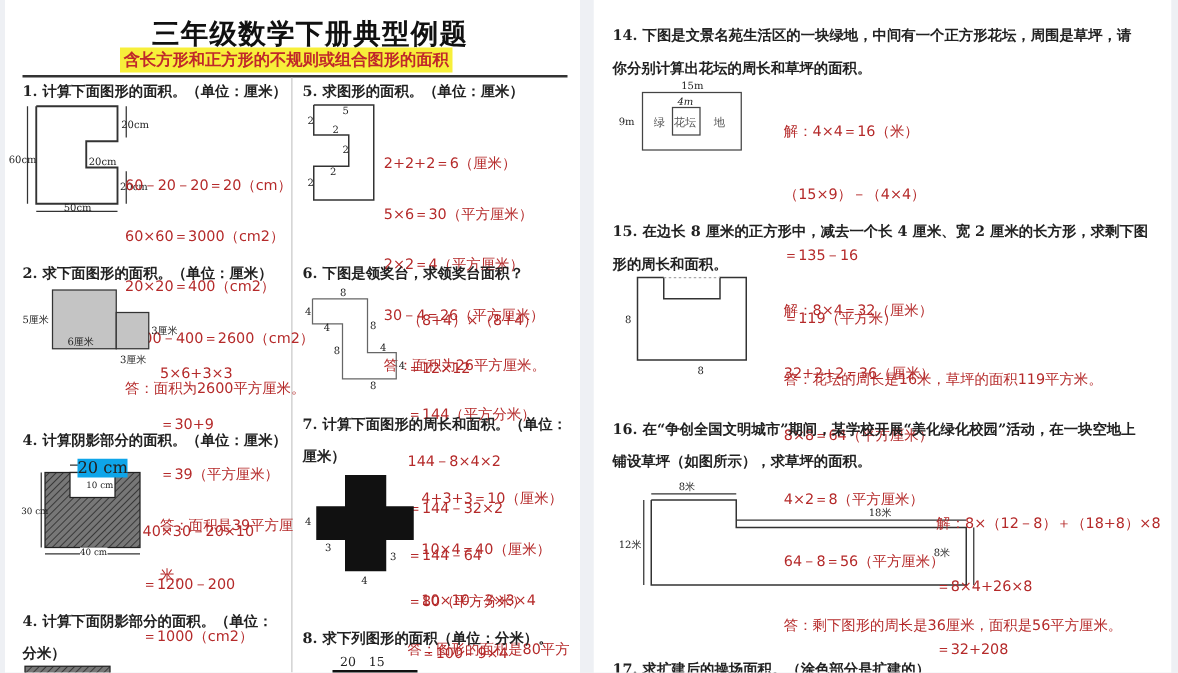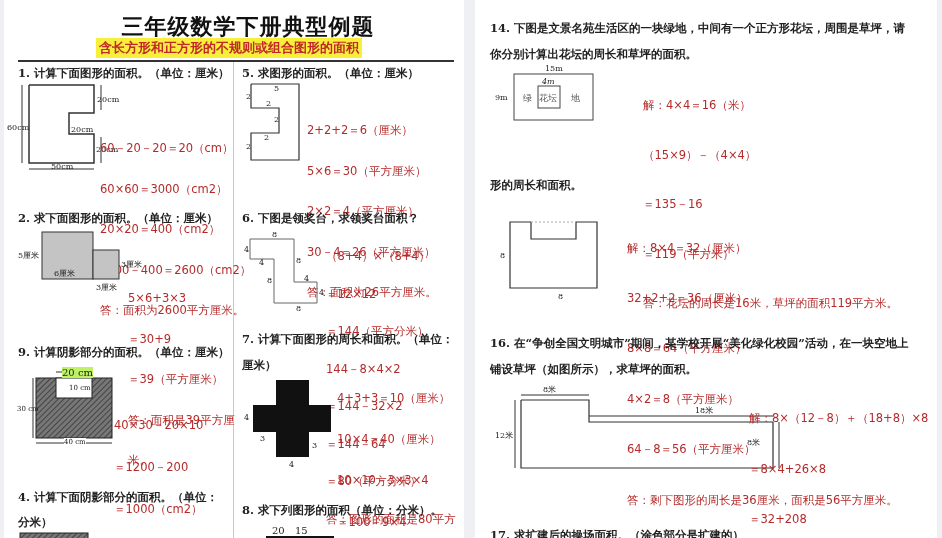--- a/index.html
+++ b/index.html
@@ -101,35 +101,35 @@
     <div>＝12×12</div>
     <div>＝144（平方分米）</div>
     <div>144－8×4×2</div>
     <div>＝144－32×2</div>
     <div>＝144－64</div>
     <div>＝80（平方分米）</div>
     <div>答：图形的面积是80平方</div>
     
   </div>
 
-  <div class="abs q" style="left:14px;top:345px;">9. 计算阴影部分的面积。（单位：厘米）</div>
+  <div class="abs q" style="left:14px;top:345px;">4. 计算阴影部分的面积。（单位：厘米）</div>
   <svg style="left:0;top:0;" width="460" height="538">
     <defs>
       <pattern id="hatch" width="4" height="4" patternUnits="userSpaceOnUse" patternTransform="rotate(45)">
         <rect width="4" height="4" fill="#777"></rect>
         <line x1="0" y1="0" x2="0" y2="4" stroke="#333" stroke-width="1.5"></line>
       </pattern>
     </defs>
     <rect x="32" y="378" width="76" height="60" fill="url(#hatch)" stroke="#222"></rect>
     <rect x="52" y="378" width="36" height="20" fill="#fff" stroke="#222"></rect>
     <line x1="29" y1="378" x2="29" y2="438" stroke="#333"></line>
     <line x1="32" y1="443" x2="108" y2="443" stroke="#333"></line>
     <line x1="52" y1="372" x2="88" y2="372" stroke="#333"></line>
   </svg>
-  <div class="abs lbl" style="left:58px;top:367px;font-size:10px;background:#bef264;">20 cm</div>
+  <div class="abs lbl" style="left:58px;top:367px;font-size:13px;background:#0ea5e9;">20 cm</div>
   <div class="abs lbl" style="left:65px;top:384px;font-size:7px;">10 cm</div>
   <div class="abs lbl" style="left:13px;top:405px;font-size:7px;">30 cm</div>
   <div class="abs lbl" style="left:60px;top:438px;font-size:7px;background:#fff;">40 cm</div>
   <div class="abs ans" style="left:110px;top:390px;line-height:14px;">
     <div>40×30－20×10</div>
     <div>＝1200－200</div>
     <div>＝1000（cm2）</div>
     
     
   </div>
@@ -180,29 +180,30 @@
   <svg style="left:0;top:0;" width="462" height="538">
     <rect x="39" y="74" width="79" height="46" fill="none" stroke="#444" stroke-width="1"></rect>
     <rect x="63" y="86" width="22" height="22" fill="none" stroke="#444" stroke-width="1"></rect>
   </svg>
   <div class="abs lbl" style="left:70px;top:64px;">15m</div>
   <div class="abs lbl" style="left:67px;top:77px;font-style:italic;">4m</div>
   <div class="abs lbl" style="left:20px;top:93px;">9m</div>
   <div class="abs lbl" style="left:48px;top:92px;font-size:9px;color:#555;">绿</div>
   <div class="abs lbl" style="left:64px;top:92px;font-size:9px;color:#555;">花坛</div>
   <div class="abs lbl" style="left:96px;top:92px;font-size:9px;color:#555;">地</div>
-  <div class="abs ans" style="left:152px;top:64px;line-height:16.5px;margin-left:16px;">
+  <div class="abs ans" style="left:152px;top:64px;line-height:16.5px;">
     <div>解：4×4＝16（米）</div>
     <div>（15×9）－（4×4）</div>
     <div>＝135－16</div>
     <div>＝119（平方米）</div>
     <div>答：花坛的周长是16米，草坪的面积119平方米。</div>
   </div>
 
   <div class="abs qwrap" style="left:15px;top:172px;width:445px;">
+    <div>15. 在边长 8 厘米的正方形中，减去一个长 4 厘米、宽 2 厘米的长方形，求剩下图</div>
     <div>形的周长和面积。</div>
   </div>
   <svg style="left:0;top:0;" width="462" height="538">
     <polyline points="56,222 35,222 35,288 122,288 122,222 101,222 101,239 56,239 56,222" fill="none" stroke="#333" stroke-width="1.2"></polyline>
     <line x1="56" y1="222" x2="101" y2="222" stroke="#aaa" stroke-dasharray="2,2"></line>
   </svg>
   <div class="abs lbl" style="left:25px;top:251px;">8</div>
   <div class="abs lbl" style="left:83px;top:292px;">8</div>
   <div class="abs ans" style="left:152px;top:206px;line-height:16.8px;">
     <div>解：8×4＝32（厘米）</div>

